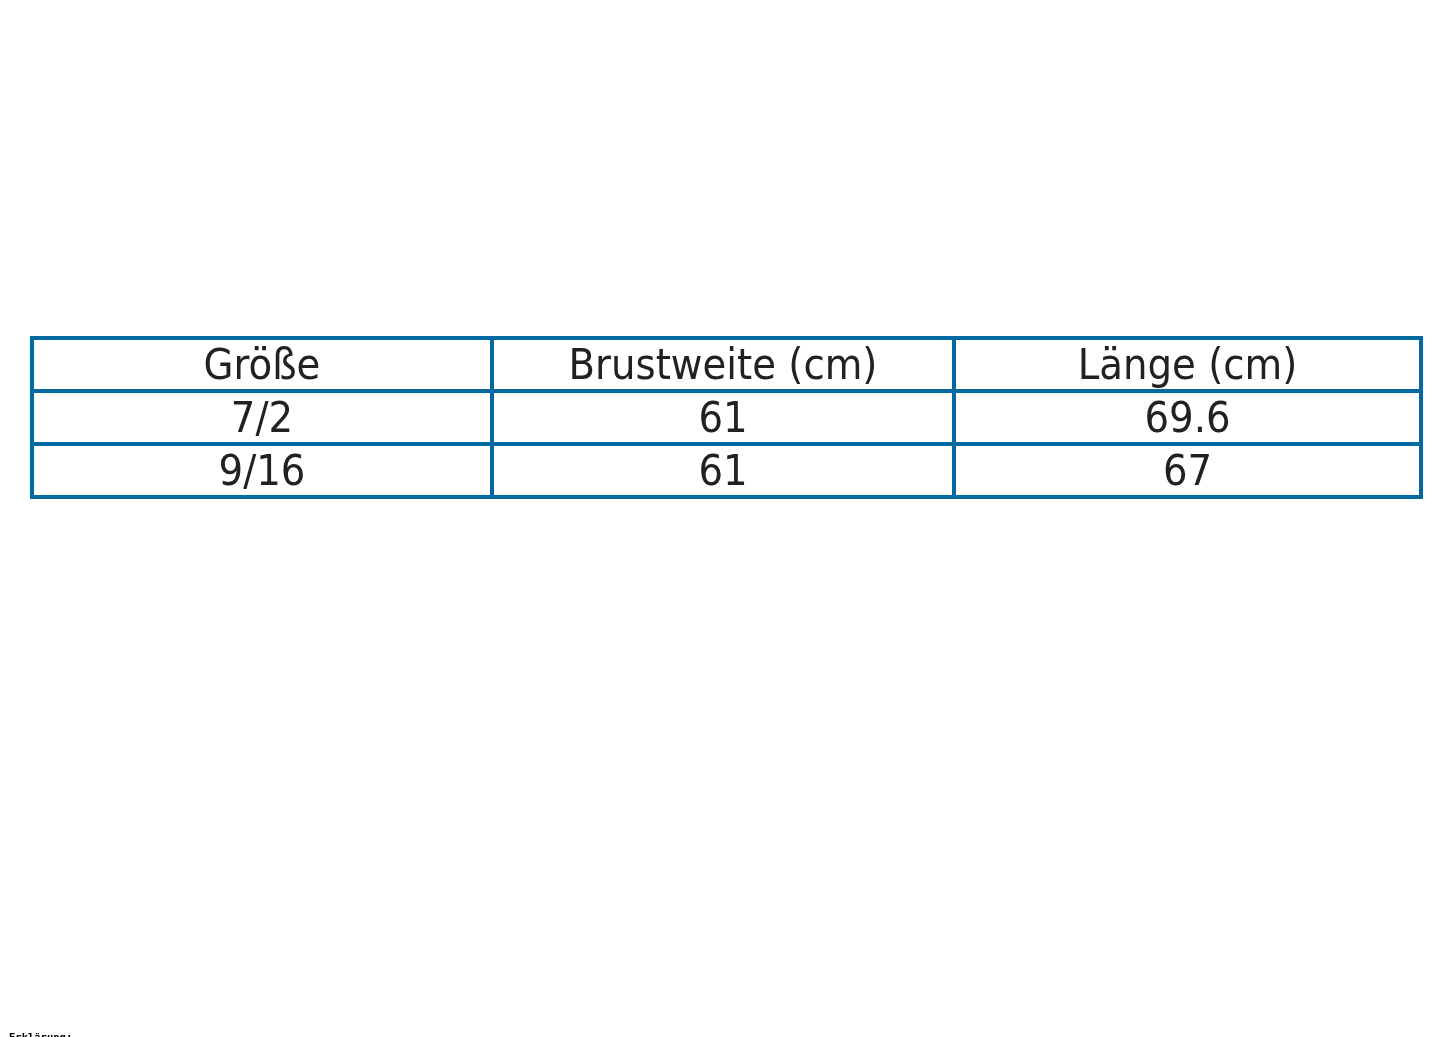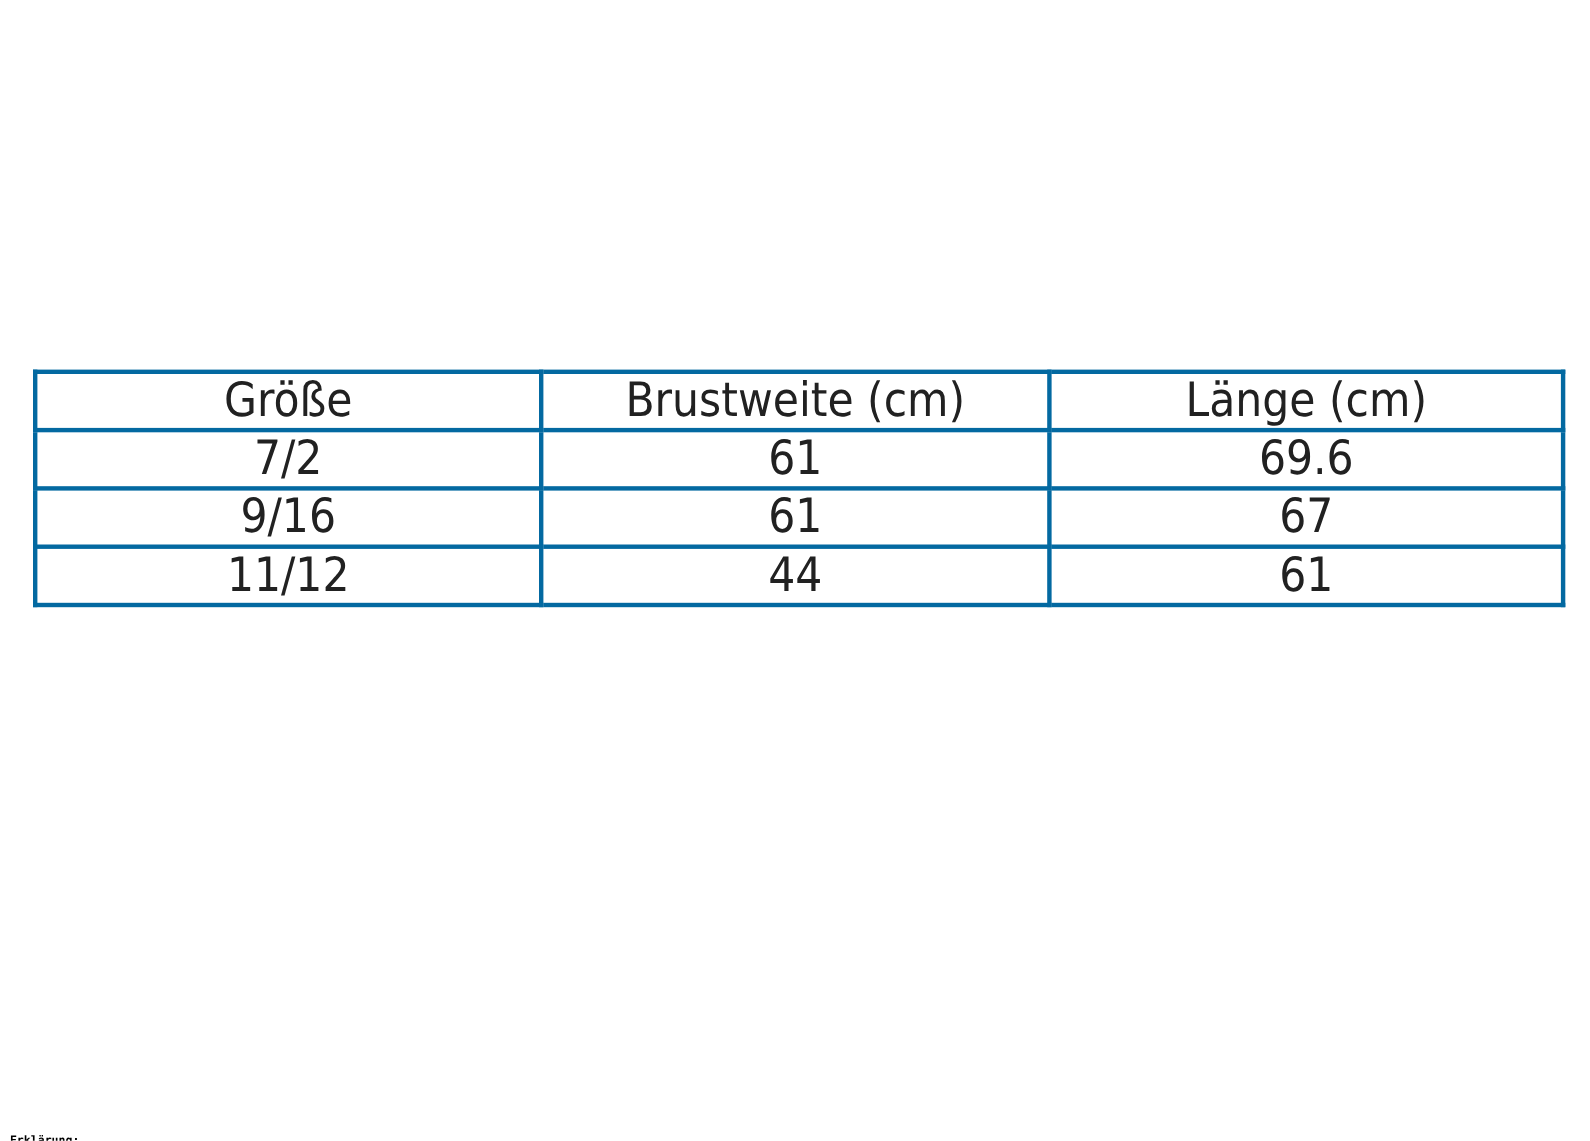--- a/index.html
+++ b/index.html
@@ -65,25 +65,20 @@
     <tr>
       <td>7/2</td>
       <td>61</td>
       <td>69.6</td>
     </tr>
     <tr>
       <td>9/16</td>
       <td>61</td>
       <td>67</td>
     </tr>
-    <tr>
-      <td>11/12</td>
-      <td>44</td>
-      <td>61</td>
-    </tr>
   </tbody>
 </table>
 
 <div class="explanation">
   <div>Erklärung:</div>
   
   
 </div>
 
 </body></html>

